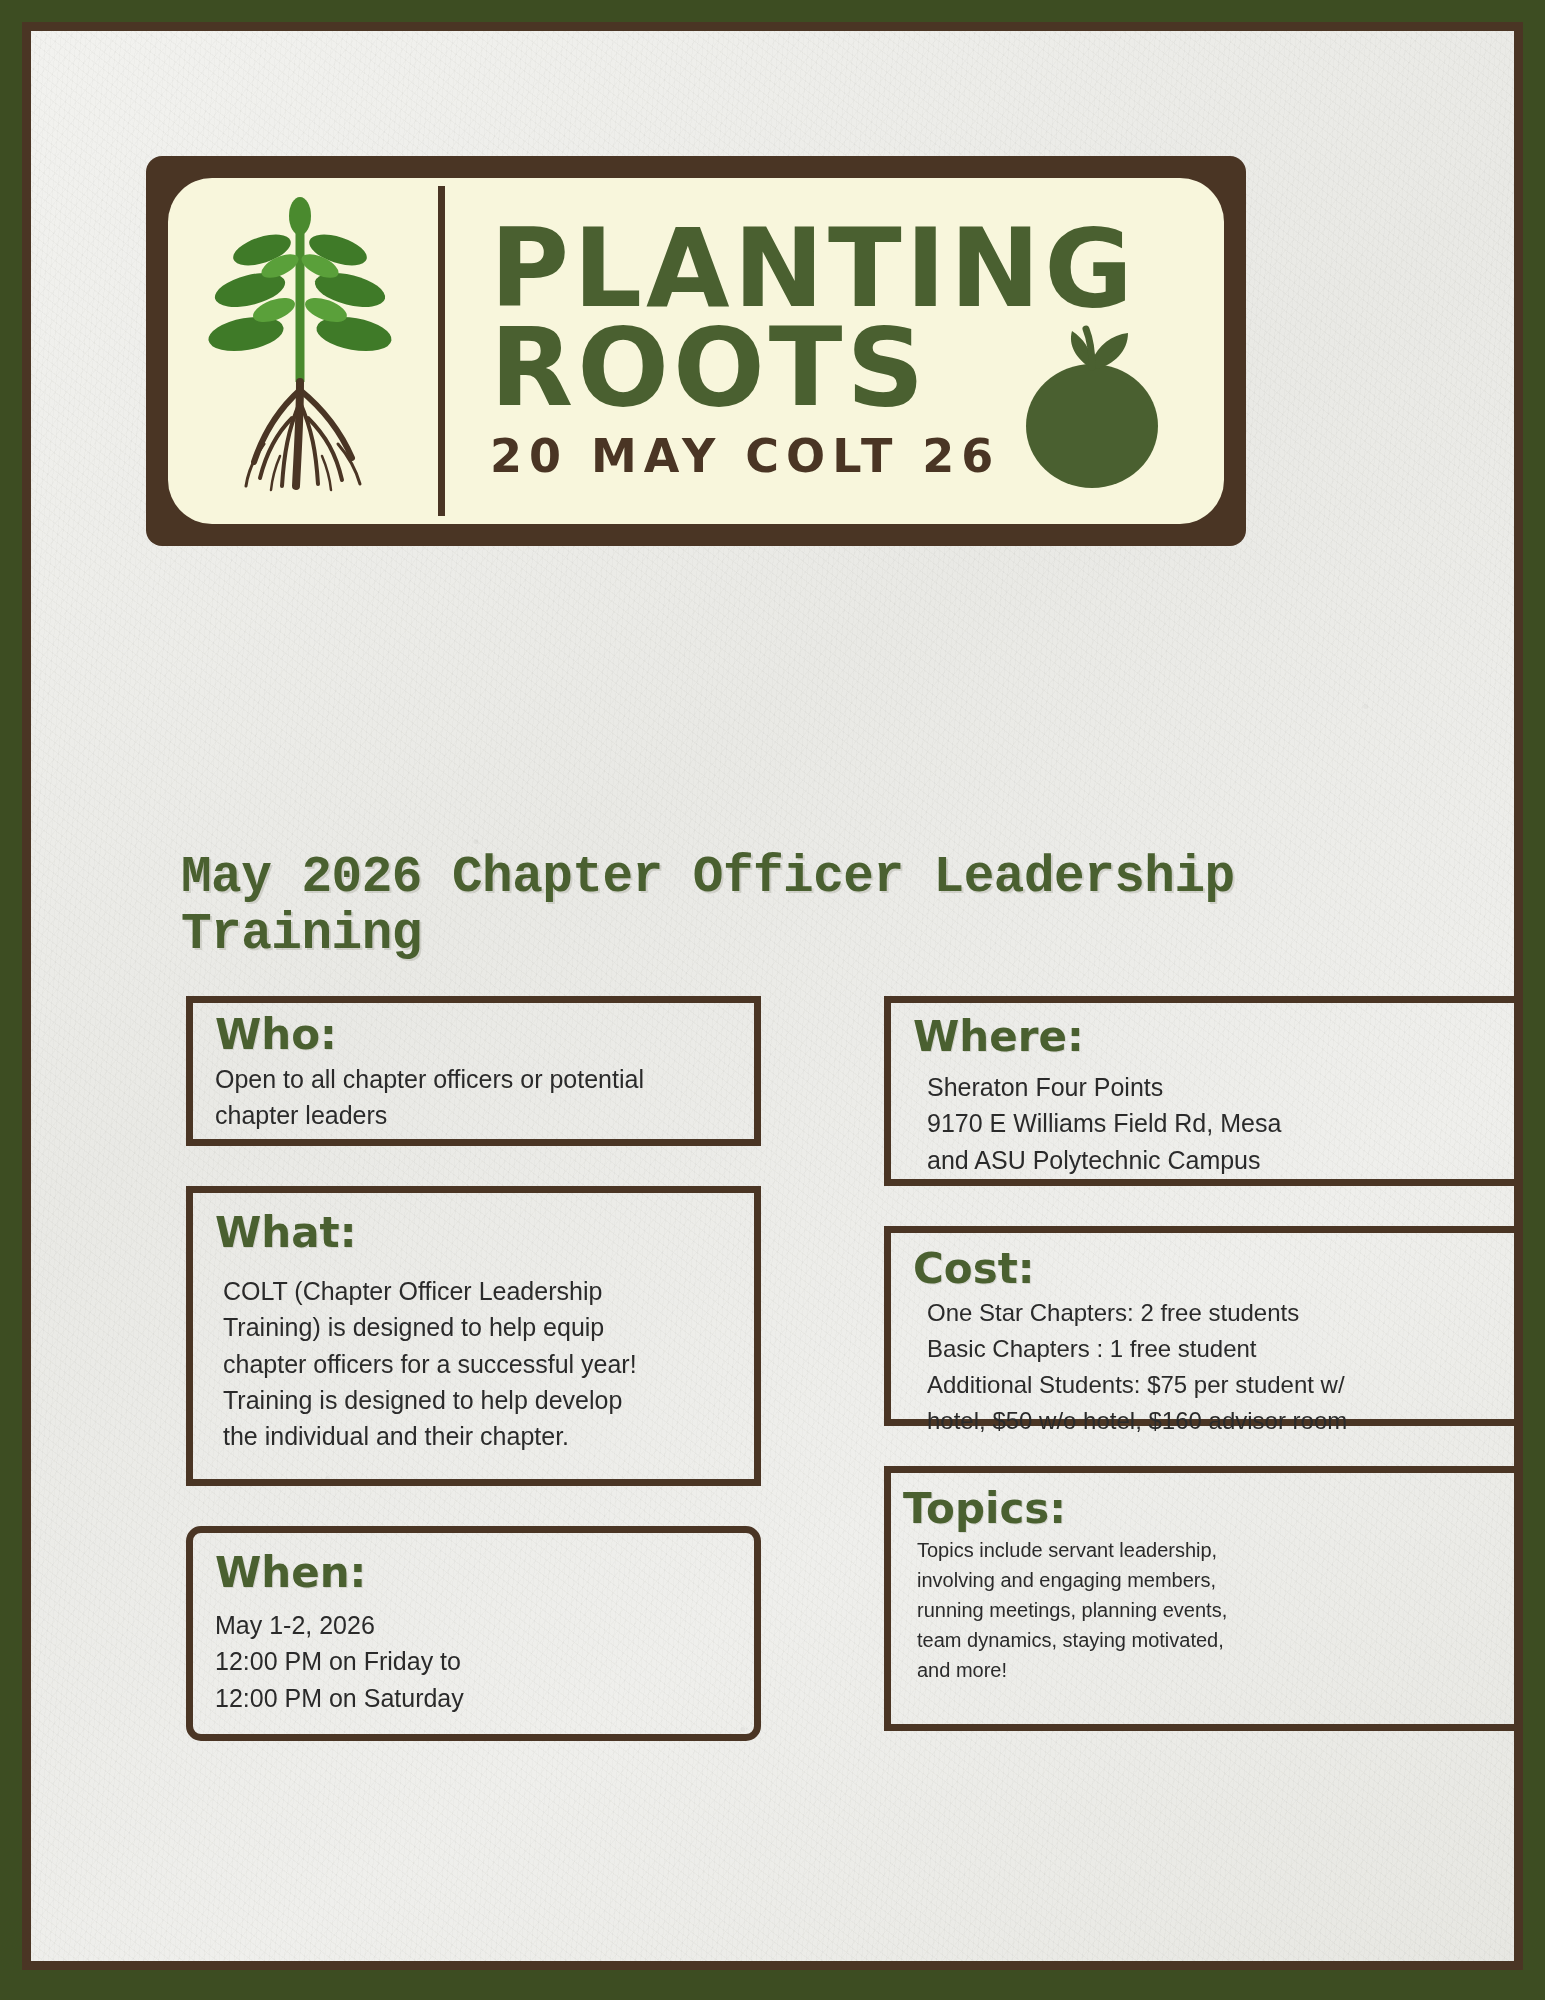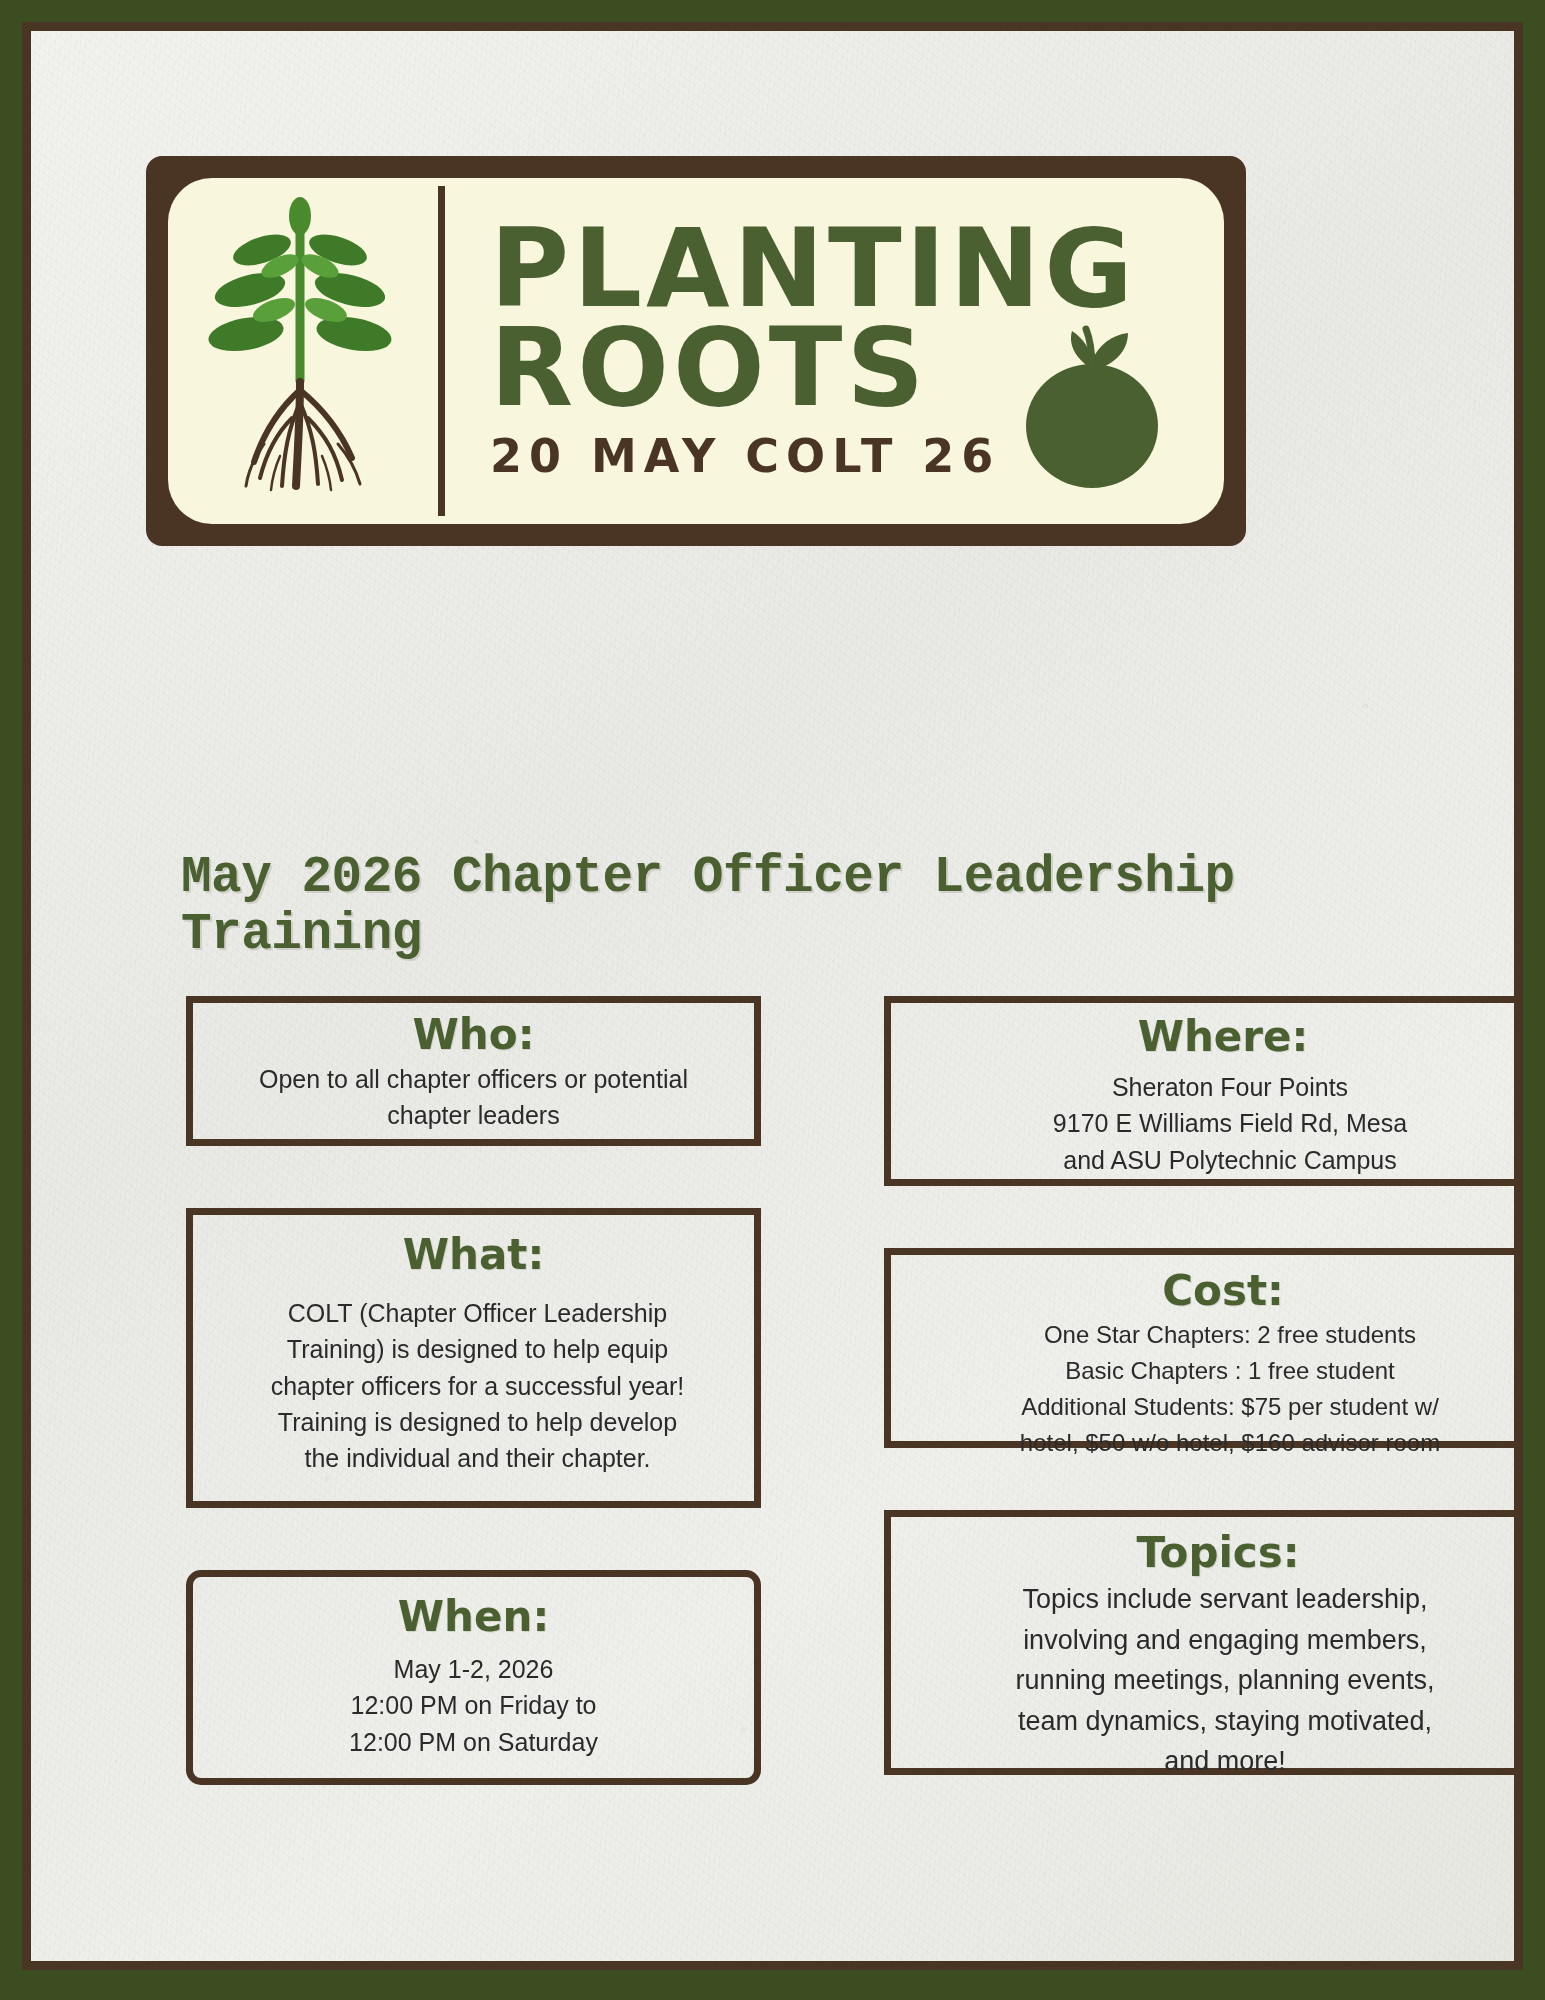--- a/index.html
+++ b/index.html
@@ -154,23 +154,22 @@
     position: absolute;
     left: 853px;
     top: 965px;
     width: 678px;
   }
 
   .card {
     border: 7px solid #4a3524;
     box-sizing: border-box;
     padding: 14px 22px 20px 22px;
-    margin-bottom: 62px;
+    margin-bottom: 40px;
     background: transparent;
-    text-align: center;
   }
   .card-title {
     font-family: "DejaVu Sans", sans-serif;
     font-weight: bold;
     font-size: 42px;
     color: #4a6030;
     line-height: 1.05;
     margin-bottom: 4px;
     text-shadow: 1px 1px 0 rgba(160,160,150,0.3);
   }
@@ -188,21 +187,21 @@
   .card.what { height: 300px; padding-top: 18px; }
   .card.what .card-body { margin-top: 18px; padding-left: 8px; }
   .card.when { height: 215px; padding-top: 18px; border-radius: 15px; }
   .card.when .card-body { margin-top: 12px; }
 
   .card.where { height: 190px; padding-top: 12px; }
   .card.where .card-body { margin-top: 10px; padding-left: 14px; }
   .card.cost { height: 200px; padding-top: 14px; }
   .card.cost .card-body { font-size: 24px; line-height: 1.5; padding-left: 14px; }
   .card.topics { height: 265px; padding-top: 14px; padding-left: 12px; }
-  .card.topics .card-body { font-size: 27px; line-height: 1.5; padding-left: 14px; }
+  .card.topics .card-body { font-size: 20px; line-height: 1.5; padding-left: 14px; }
 </style>
 </head>
 <body>
 
 <div class="poster">
   <div class="inner-frame">
     <div class="content">
 
       <div class="logo-banner">
         <div class="logo-inner">

